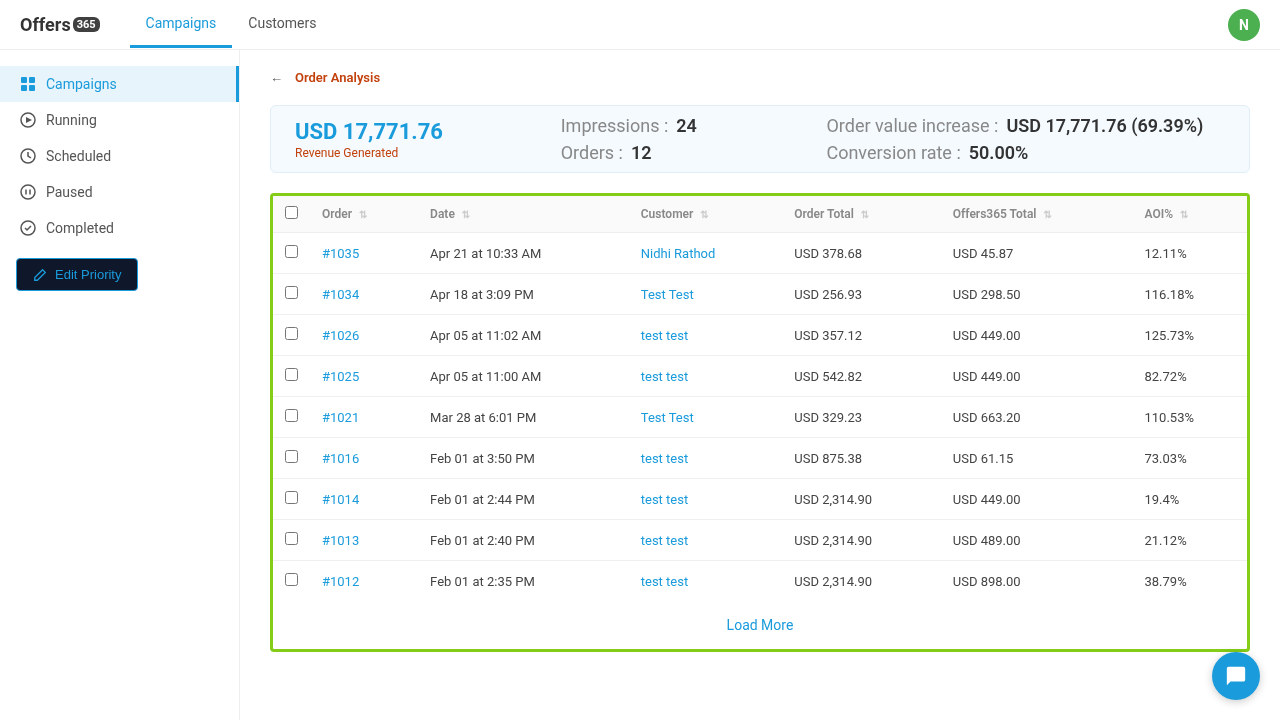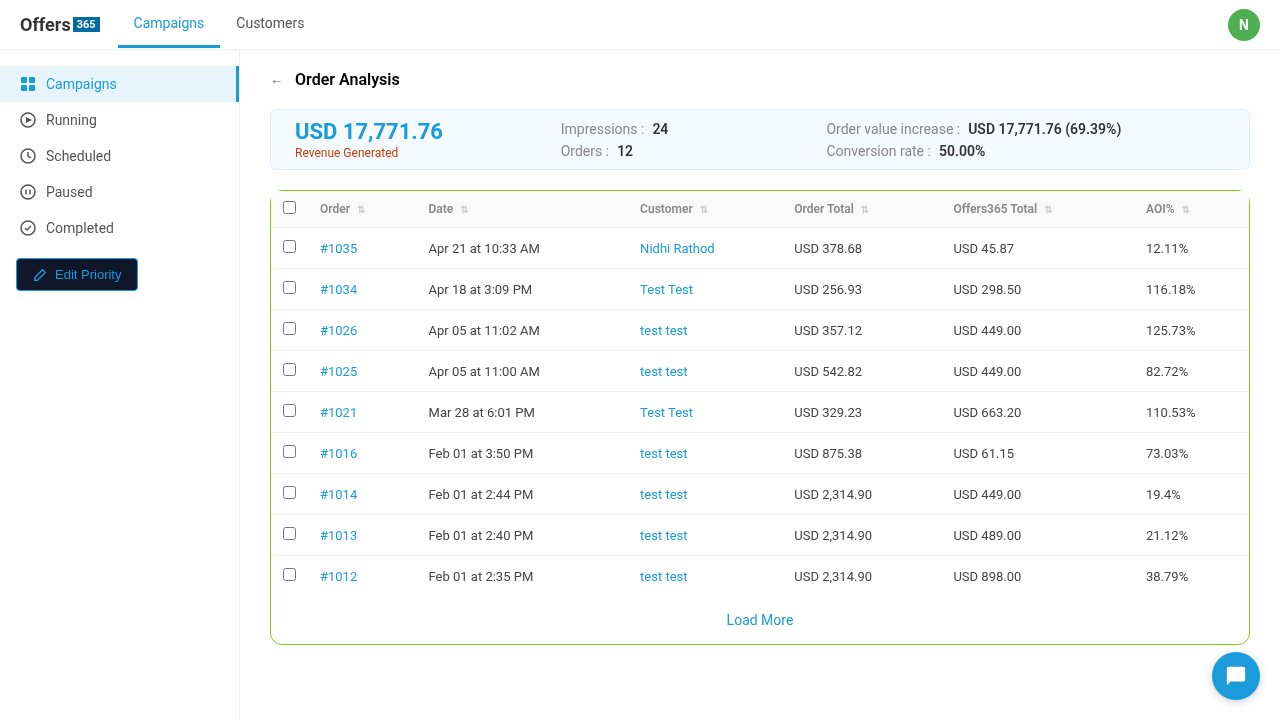--- a/index.html
+++ b/index.html
@@ -1,58 +1,58 @@
 <!DOCTYPE html>
 <html><head>
   <meta charset="utf-8">
   <style>
     * { box-sizing: border-box; margin: 0; padding: 0; }
     body { font-family: -apple-system, BlinkMacSystemFont, 'Segoe UI', Roboto, sans-serif; font-size: 13px; color: #333; background: #fff; width: 1280px; height: 720px; overflow: hidden; }
 
     
     .top-nav { display: flex; align-items: center; padding: 0 20px; height: 50px; border-bottom: 1px solid #eee; }
-    .logo { display: flex; align-items: center; margin-right: 18px; }
+    .logo { display: flex; align-items: center; margin-right: 30px; }
     .logo-text { font-size: 18px; font-weight: 700; color: #333; }
-    .logo-badge { background: #0369a1; color: #fff; border-radius: 0; font-size: 11px; font-weight: 700; padding: 1px 4px; margin-left: 2px; }
+    .logo-badge { background: #404040; color: #fff; border-radius: 6px; font-size: 11px; font-weight: 700; padding: 1px 4px; margin-left: 2px; }
     .nav-links { display: flex; gap: 0; flex: 1; }
     .nav-link { padding: 14px 16px; cursor: pointer; font-size: 14px; color: #555; border-bottom: 3px solid transparent; }
     .nav-link.active { color: #1a9bdb; border-bottom: 3px solid #1a9bdb; }
     .avatar { width: 32px; height: 32px; border-radius: 50%; background: #4caf50; color: #fff; display: flex; align-items: center; justify-content: center; font-weight: 700; font-size: 14px; margin-left: auto; }
 
     
     .layout { display: flex; height: calc(720px - 50px); }
 
     
     .sidebar { width: 240px; border-right: 1px solid #eee; padding: 16px 0; }
     .sidebar-item { display: flex; align-items: center; gap: 10px; padding: 10px 20px; cursor: pointer; color: #555; font-size: 14px; }
     .sidebar-item.active { background: #e8f4fc; color: #1a9bdb; border-right: 3px solid #1a9bdb; }
     .sidebar-item svg { width: 16px; height: 16px; flex-shrink: 0; }
     .edit-priority-btn { display: flex; align-items: center; gap: 8px; margin: 12px 16px; padding: 8px 16px; border: 1px solid #1a9bdb; border-radius: 4px; color: #1a9bdb; cursor: pointer; background: #0f172a; font-size: 13px; }
 
     
     .main { flex: 1; overflow-y: auto; padding: 20px 30px; }
 
     
     .page-header { display: flex; align-items: center; gap: 12px; margin-bottom: 20px; }
-    .page-header h1 { font-size: 16px; font-weight: 600; color: #000000; text-align: right; }
+    .page-header h1 { font-size: 13px; font-weight: 600; color: #c2410c; text-align: right; }
     .back-btn { cursor: pointer; color: #555; }
 
     
     .stats-bar { background: #f5faff; border: 1px solid #e0eef7; border-radius: 6px; padding: 9px 24px; display: flex; align-items: center; margin-bottom: 20px; }
     .revenue { flex: 1; }
     .revenue-amount { font-size: 22px; font-weight: 700; color: #1a9bdb; }
     .revenue-label { font-size: 12px; color: #c2410c; margin-top: 2px; }
     .stats-middle { display: flex; flex-direction: column; gap: 6px; flex: 1; }
-    .stat-row { display: flex; gap: 8px; font-size: 14px; color: #555; }
+    .stat-row { display: flex; gap: 8px; font-size: 18px; color: #555; }
     .stat-label { color: #888; }
     .stat-value { font-weight: 600; color: #333; }
     .stats-right { display: flex; flex-direction: column; gap: 6px; flex: 1.5; }
 
     
-    .table-container { border: 1px solid #84cc16; border-radius: 12px; }
+    .table-container { border: 3px solid #84cc16; border-radius: 4px; }
     table { width: 100%; border-collapse: collapse; }
     thead tr { background: #fafafa; border-bottom: 1px solid #eee; }
     th { padding: 10px 12px; text-align: left; font-size: 12px; color: #888; font-weight: 600; white-space: nowrap; }
     th .sort-icon { display: inline-block; margin-left: 4px; color: #ccc; font-size: 10px; }
     td { padding: 12px 12px; border-bottom: 1px solid #f0f0f0; font-size: 13px; color: #444; vertical-align: middle; }
     tr:last-child td { border-bottom: none; }
     .checkbox-cell { width: 30px; }
     .order-link { color: #1a9bdb; text-decoration: none; cursor: pointer; }
     .customer-link { color: #1a9bdb; text-decoration: none; cursor: pointer; }
 

